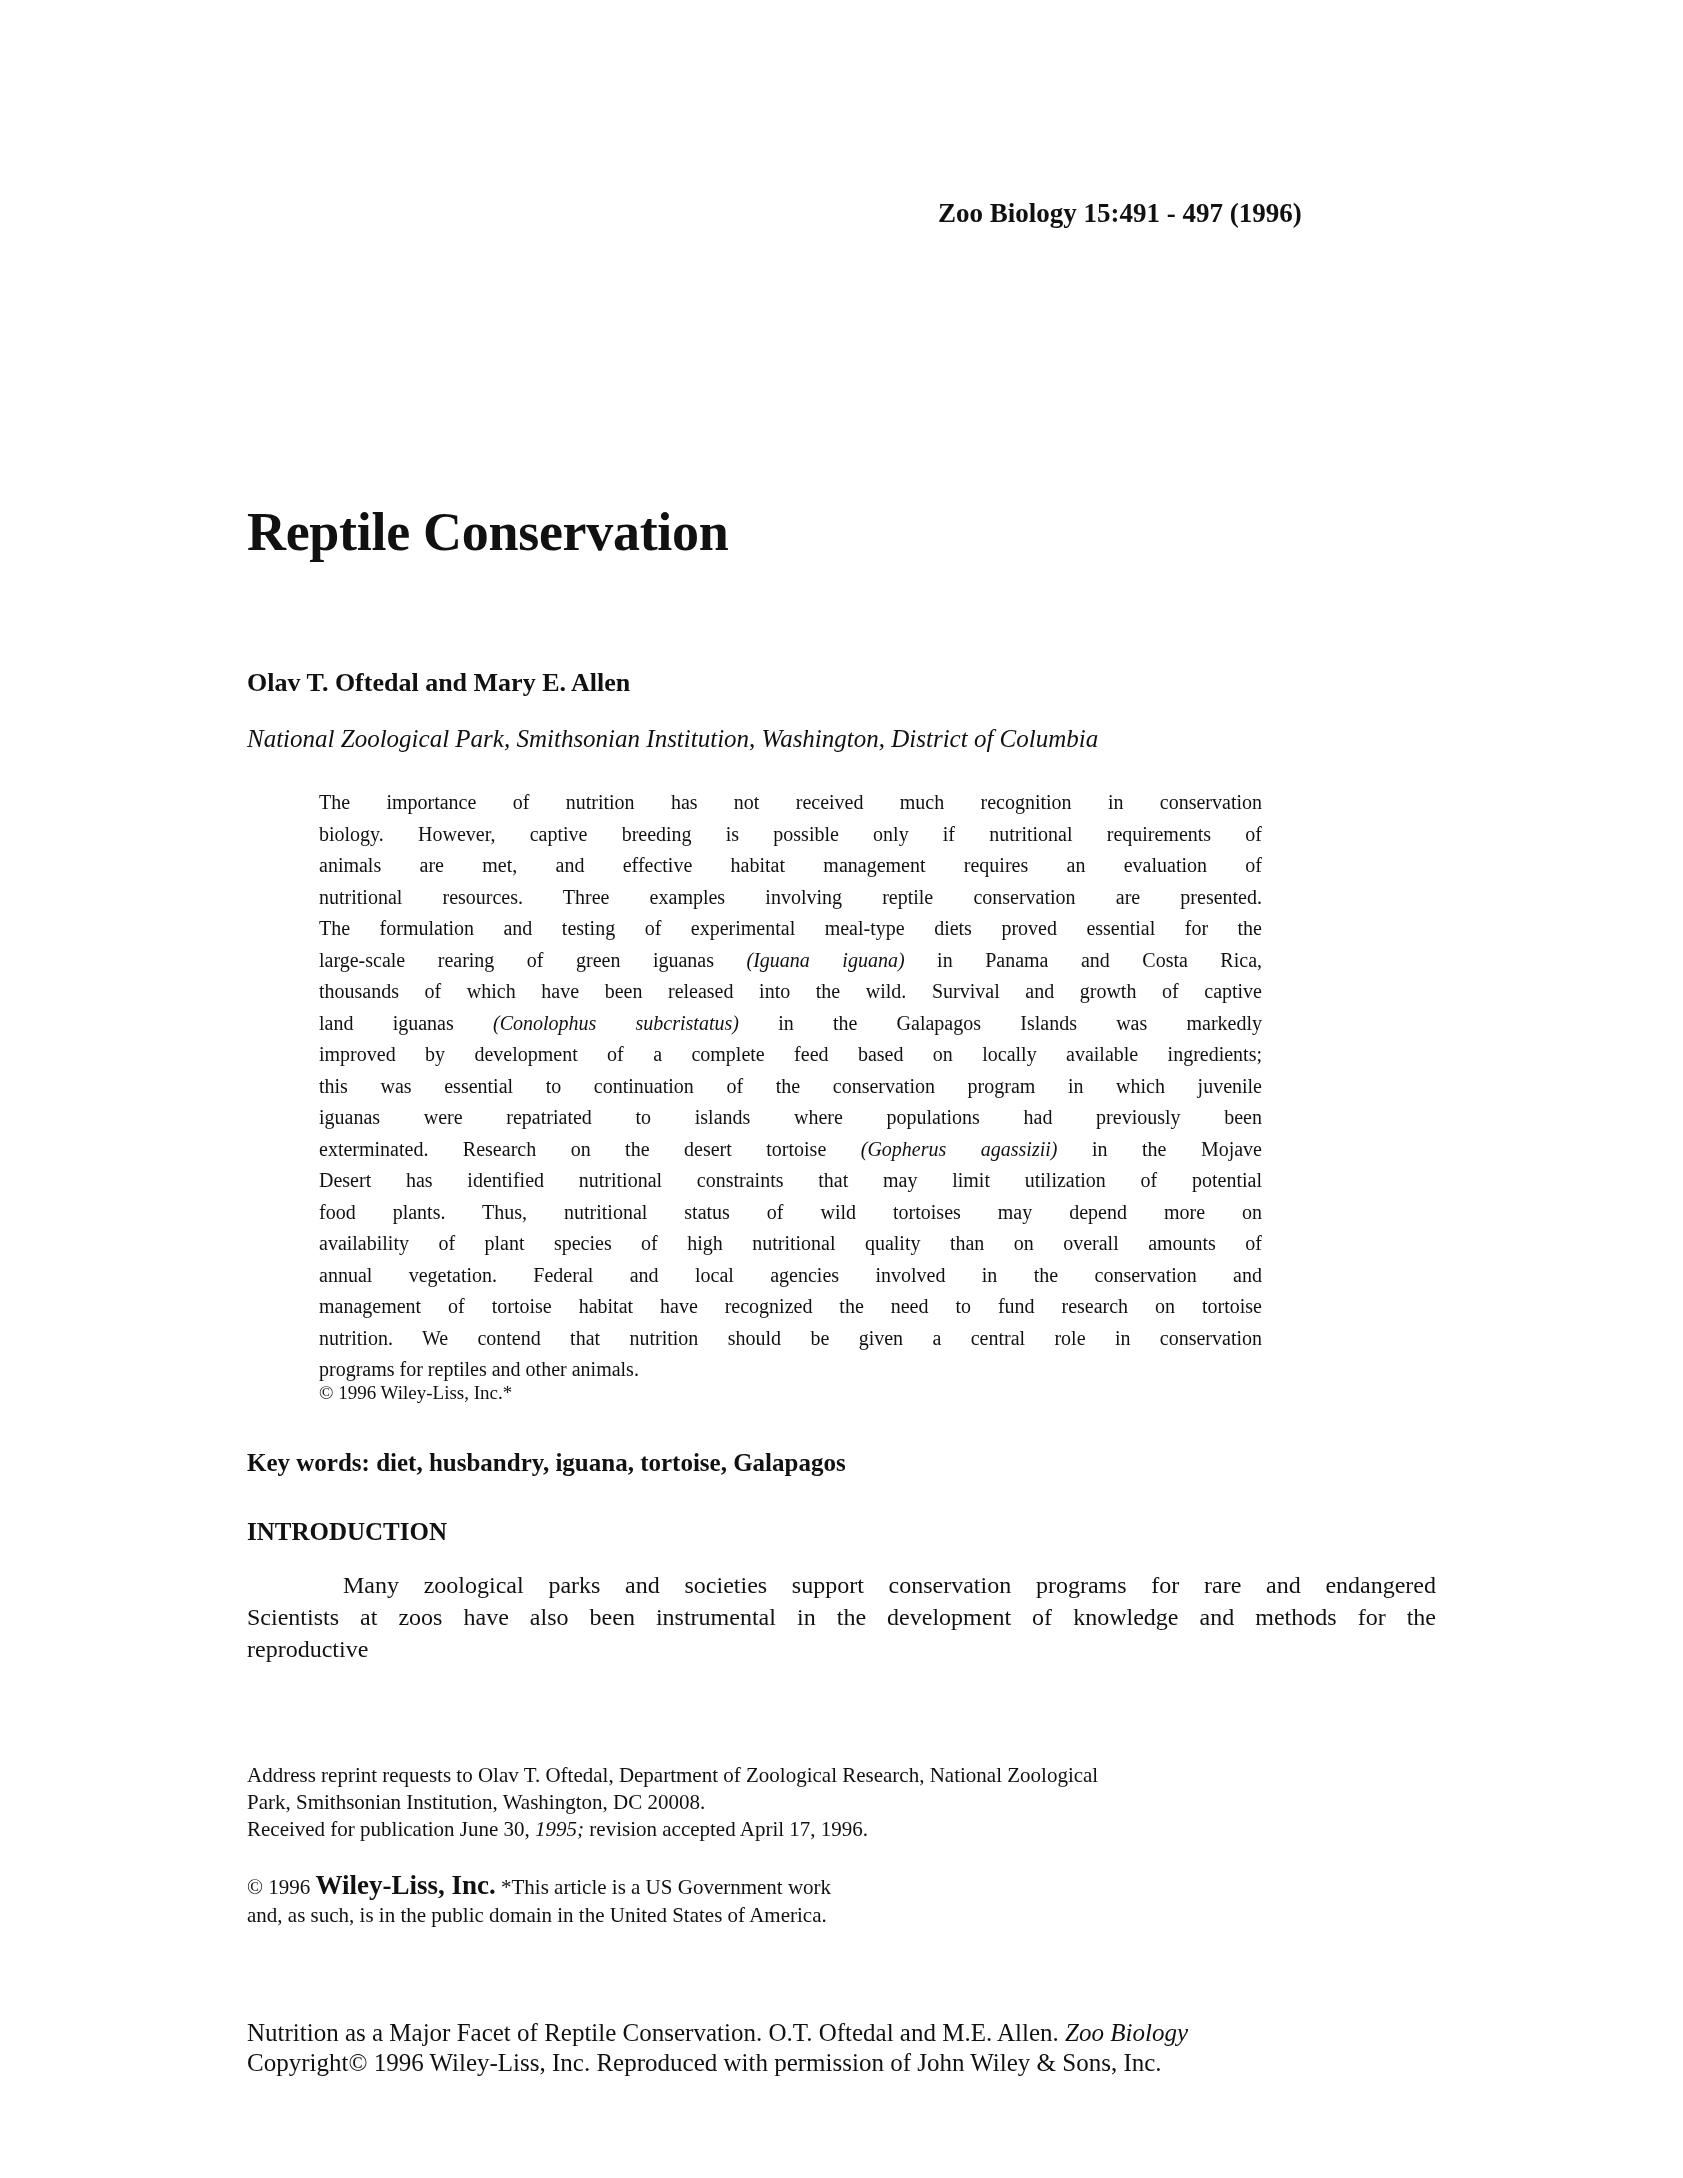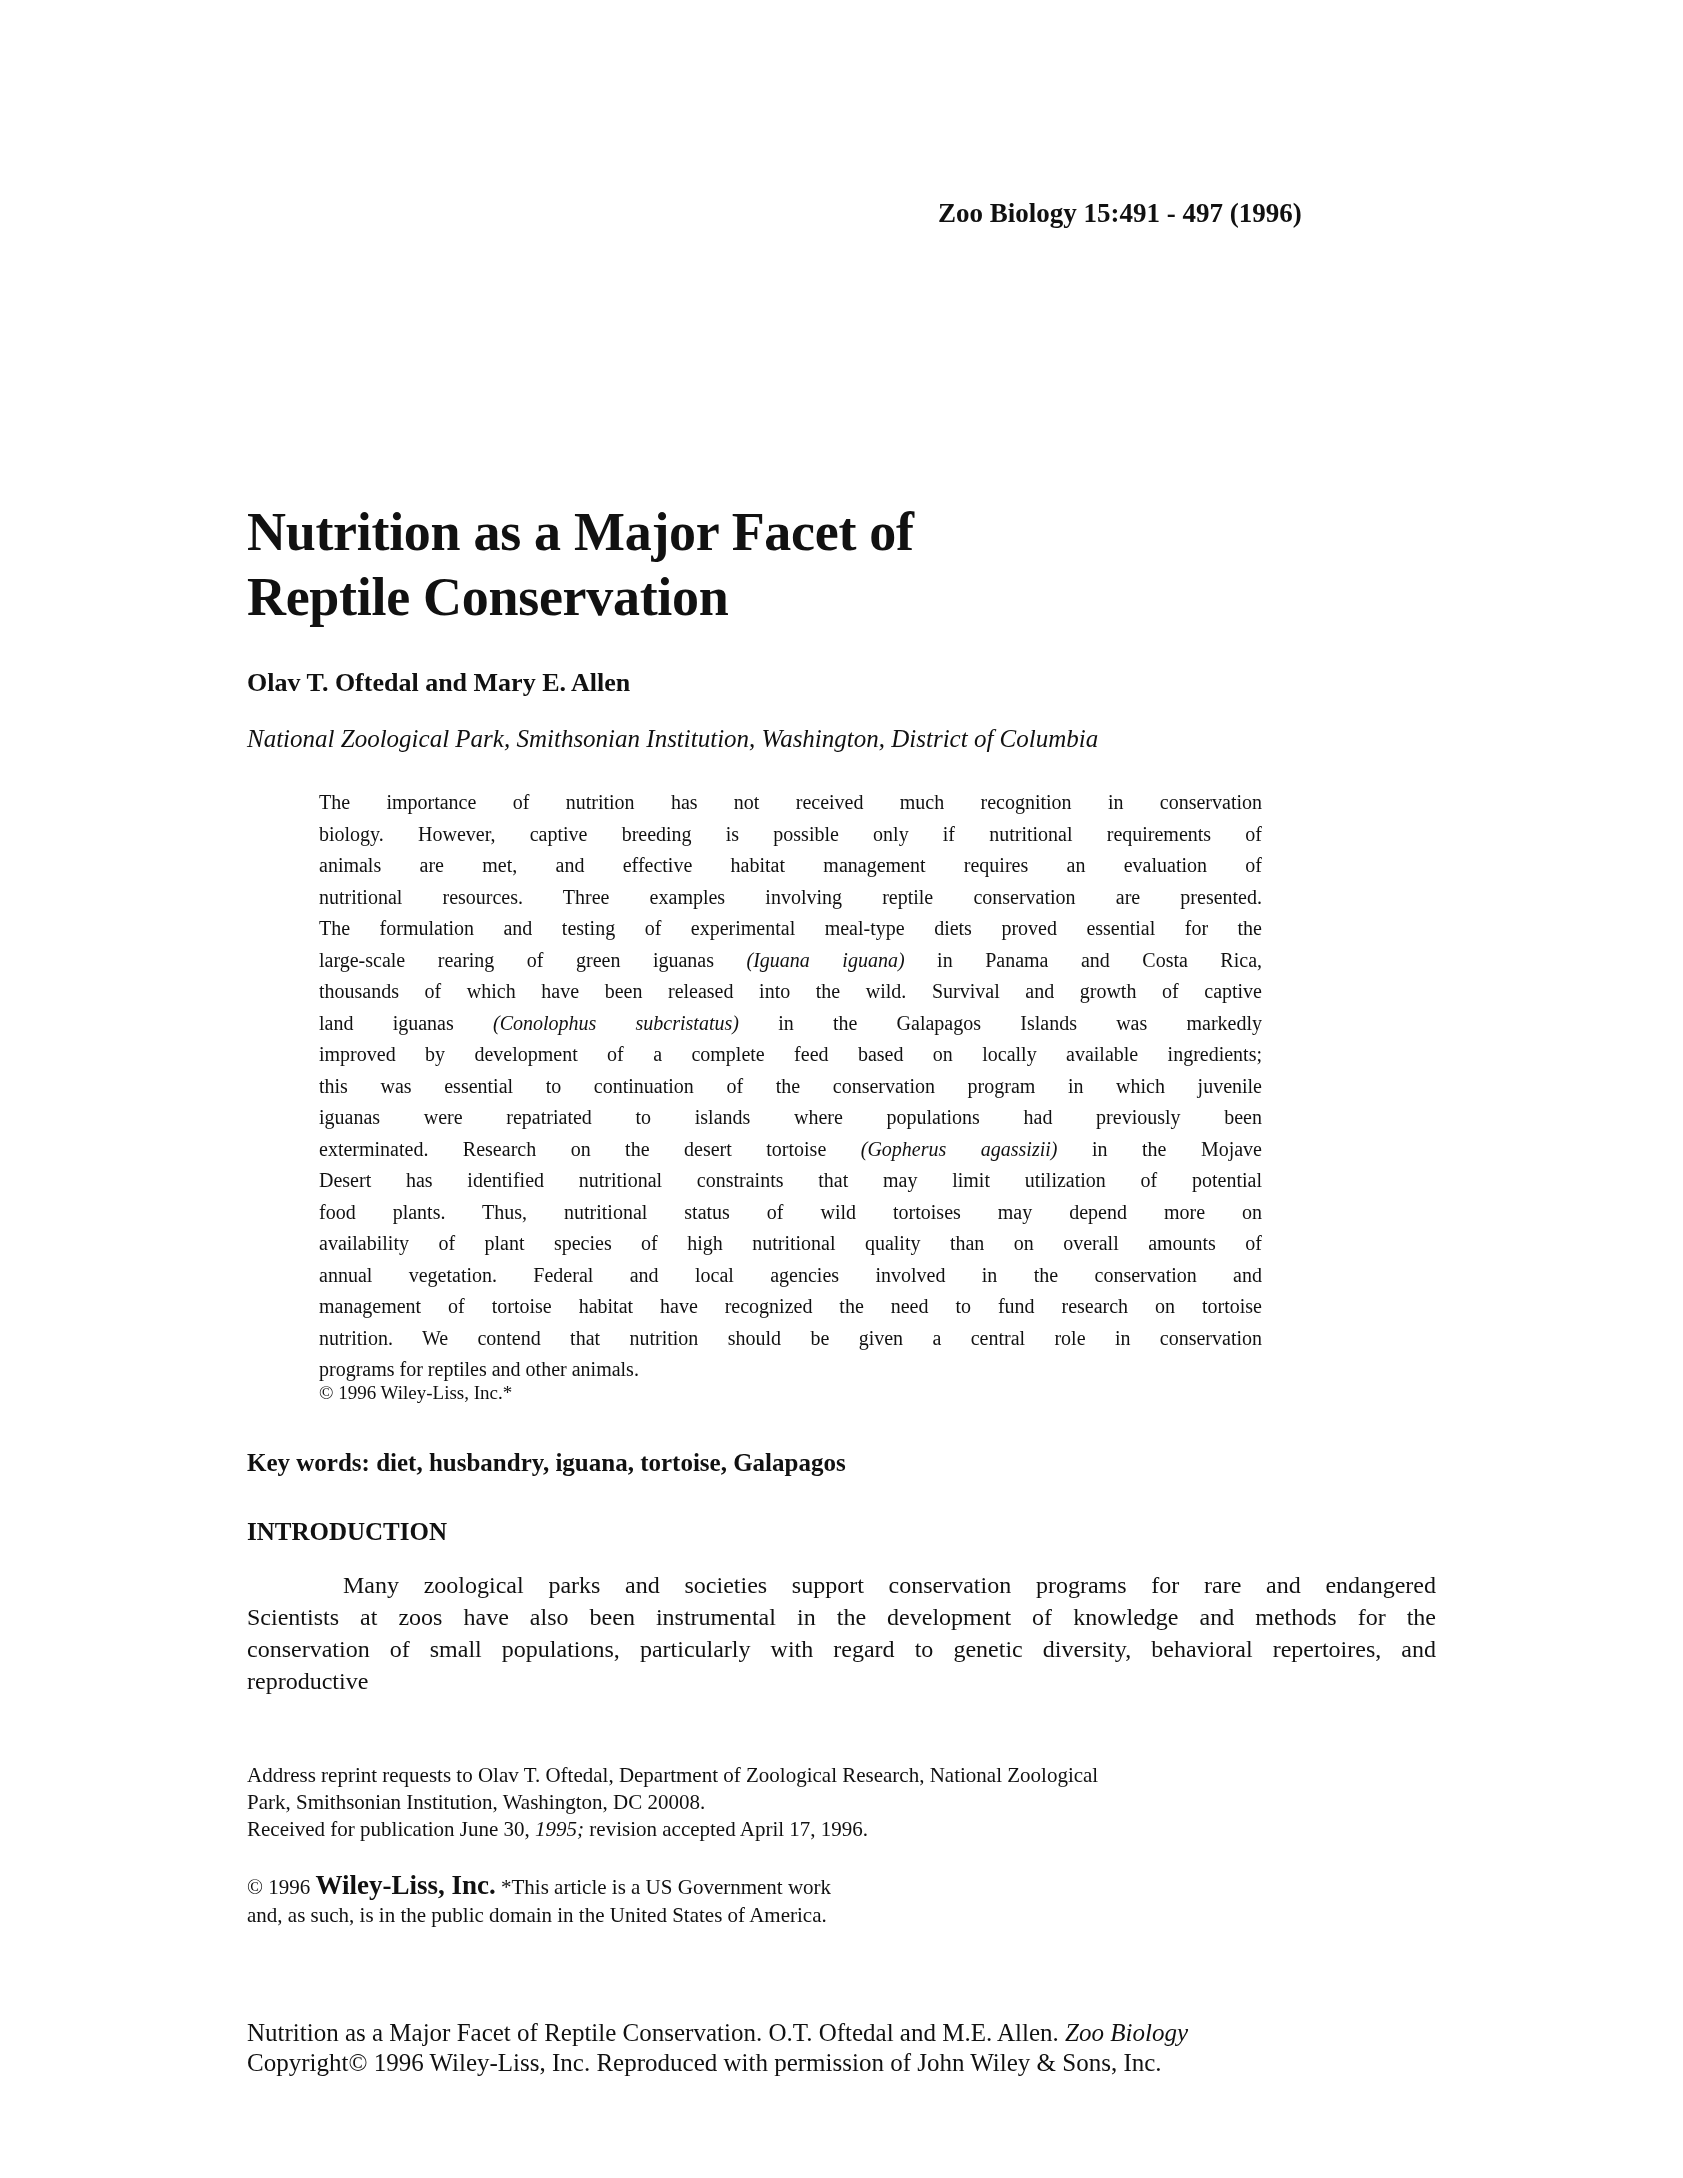--- a/index.html
+++ b/index.html
@@ -57,21 +57,20 @@
     }
     .citation .line { display: block; white-space: nowrap; }
     i, .it { font-style: italic; }
   </style>
 </head>
 <body>
 
 <div class="abs journal-header">Zoo Biology 15:491 - 497 (1996)</div>
 
 <div class="abs title">
-  <div>Nutrition as a Major Facet of</div>
   <div>Reptile Conservation</div>
 </div>
 
 <div class="abs authors">Olav T. Oftedal and Mary E. Allen</div>
 <div class="abs affiliation">National Zoological Park, Smithsonian Institution, Washington, District of Columbia</div>
 
 <div class="abstract" id="abstract">
     <span class="line"><span>The importance of nutrition has not received much recognition in conservation</span><i></i><span></span></span>
     <span class="line"><span>biology. However, captive breeding is possible only if nutritional requirements of</span><i></i><span></span></span>
     <span class="line"><span>animals are met, and effective habitat management requires an evaluation of</span><i></i><span></span></span>
@@ -94,21 +93,20 @@
   </div>
 <div class="abs abstract-copy">© 1996 Wiley-Liss, Inc.*</div>
 
 <div class="abs keywords">Key words: diet, husbandry, iguana, tortoise, Galapagos</div>
 
 <div class="abs section-heading">INTRODUCTION</div>
 
 <div class="intro">
   <span class="line first">Many zoological parks and societies support conservation programs for rare and endangered</span>
   <span class="line">Scientists at zoos have also been instrumental in the development of knowledge and methods for the</span>
-  <span class="line">conservation of small populations, particularly with regard to genetic diversity, behavioral repertoires, and</span>
   <span class="line last">reproductive</span>
 </div>
 
 <div class="footnotes">
   <span class="line">Address reprint requests to Olav T. Oftedal, Department of Zoological Research, National Zoological</span>
   <span class="line">Park, Smithsonian Institution, Washington, DC 20008.</span>
   <span class="line"><span>Received for publication June 30, </span><i>1995;</i><span> revision accepted April 17, 1996.</span></span>
 </div>
 
 <div class="copyright-block">

